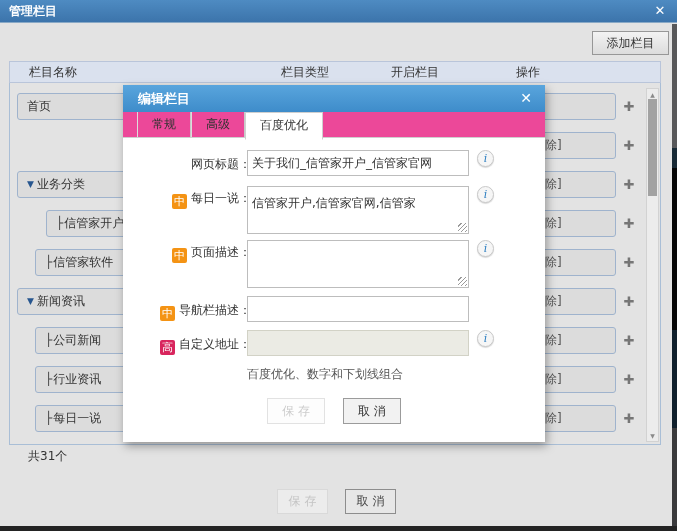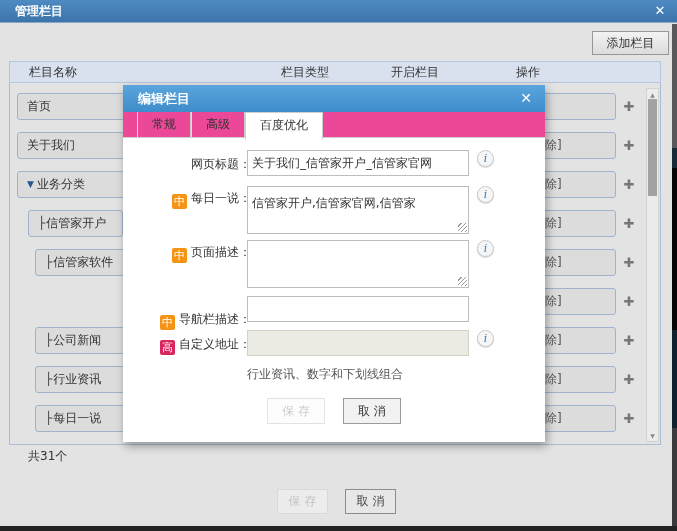--- a/index.html
+++ b/index.html
@@ -1,20 +1,20 @@
 <!DOCTYPE html>
 <html><head>
 <meta charset="utf-8">
 <style>
   html,body{margin:0;padding:0;}
   body{width:677px;height:531px;font-family:"DejaVu Sans","Liberation Sans",sans-serif;}
   .stage{position:relative;width:677px;height:531px;background:#e3e3e3;overflow:hidden;}
 
   
-  .titlebar{position:absolute;left:0;top:0;width:677px;height:23px;background:linear-gradient(#4e8bc2,#3c74ab);border-bottom:1px solid #89a9c6;box-sizing:border-box;color:#fff;font-size:12px;font-weight:bold;line-height:22px;padding-left:15px;}
+  .titlebar{position:absolute;left:0;top:0;width:677px;height:23px;background:linear-gradient(#4e8bc2,#3c74ab);border-bottom:1px solid #89a9c6;box-sizing:border-box;color:#fff;font-size:12px;font-weight:bold;line-height:22px;padding-left:9px;}
   .win-close{position:absolute;right:9px;top:0;width:16px;text-align:center;line-height:22px;font-size:13px;font-weight:bold;color:#fff;cursor:pointer;}
   .btn-add{position:absolute;left:592px;top:31px;width:77px;height:24px;background:linear-gradient(#f3f3f3,#dcdcdc);border:1px solid #979797;box-sizing:border-box;font-size:12px;color:#333;text-align:center;line-height:22px;cursor:pointer;}
 
   
   .tbl{position:absolute;left:9px;top:61px;width:652px;height:384px;border:1px solid #a9bed6;box-sizing:border-box;}
   .tbl-head{position:absolute;left:9px;top:61px;width:652px;height:22px;background:#dae1ee;border:1px solid #b9c5da;box-sizing:border-box;padding-left:29px;}
   .th{position:absolute;top:0;line-height:21px;font-size:12px;color:#333;white-space:nowrap;}
   .rowbox{position:absolute;height:27px;background:#dcdcdc;border:1px solid #9fb3cd;border-radius:3px;box-sizing:border-box;font-size:12px;color:#333;line-height:25px;padding-left:9px;white-space:nowrap;overflow:hidden;}
   .opbox{position:absolute;left:470px;width:146px;height:27px;background:#dcdcdc;border:1px solid #9fb3cd;border-radius:3px;box-sizing:border-box;font-size:12px;color:#555;line-height:25px;padding-left:74px;white-space:nowrap;overflow:hidden;}
   .tri{color:#27568f;font-size:9px;margin-right:3px;vertical-align:1px;}
@@ -81,24 +81,24 @@
 
   <div class="tbl"></div>
   <div class="tbl-head">
     <span class="th" style="left:19px;">栏目名称</span>
     <span class="th" style="left:271px;">栏目类型</span>
     <span class="th" style="left:381px;text-align:right;">开启栏目</span>
     <span class="th" style="left:506px;">操作</span>
   </div>
 
   <div class="rowbox" style="left:17px;top:93px;width:110px;"><span>首页</span></div>
-  <div class="rowbox" style="left:17px;top:132px;width:110px;"><span>关于我们</span></div>
   <div class="rowbox" style="left:17px;top:171px;width:110px;"><span class="tri">▼</span><span>业务分类</span></div>
-  <div class="rowbox" style="left:28px;top:210px;width:95px;"><span class="branch">├</span><span>信管家开户</span></div>
+  <div class="rowbox" style="left:46px;top:210px;width:95px;"><span class="branch">├</span><span>信管家开户</span></div>
   <div class="rowbox" style="left:35px;top:249px;width:95px;"><span class="branch">├</span><span>信管家软件</span></div>
+  <div class="rowbox" style="left:17px;top:288px;width:110px;"><span class="tri">▼</span><span>新闻资讯</span></div>
   <div class="rowbox" style="left:35px;top:327px;width:95px;"><span class="branch">├</span><span>公司新闻</span></div>
   <div class="rowbox" style="left:35px;top:366px;width:95px;"><span class="branch">├</span><span>行业资讯</span></div>
   <div class="rowbox" style="left:35px;top:405px;width:95px;"><span class="branch">├</span><span>每日一说</span></div>
 
   <div class="opbox" style="top:93px;"></div>
   <div class="opbox" style="top:132px;">除]</div>
   <div class="opbox" style="top:171px;">除]</div>
   <div class="opbox" style="top:210px;">除]</div>
   <div class="opbox" style="top:249px;">除]</div>
   <div class="opbox" style="top:288px;">除]</div>
@@ -146,28 +146,28 @@
     <div class="fl" style="top:105px;"><span class="badge mid">中</span><span>每日一说：</span></div>
     <textarea class="fta" style="top: 101px;">信管家开户,信管家官网,信管家</textarea>
     <div class="grip" style="left:335px;top:138px;"></div>
     <div class="info" style="top:101px;">i</div>
 
     <div class="fl" style="top:159px;"><span class="badge mid">中</span><span>页面描述：</span></div>
     <textarea class="fta" style="top: 155px;"></textarea>
     <div class="grip" style="left:335px;top:192px;"></div>
     <div class="info" style="top:155px;">i</div>
 
-    <div class="fl" style="top:217px;margin-top:9px;"><span class="badge mid">中</span><span>导航栏描述：</span></div>
+    <div class="fl" style="top:217px;"><span class="badge mid">中</span><span>导航栏描述：</span></div>
     <input class="fin" style="top: 211px;" value="">
 
     <div class="fl" style="top:251px;"><span class="badge high">高</span><span>自定义地址：</span></div>
     <input class="fin" style="top: 245px;" disabled="" value="">
     <div class="info" style="top:245px;">i</div>
 
-    <div class="helper">行业资讯、数字和下划线组合</div>
+    <div class="helper">百度优化、数字和下划线组合</div>
 
     <div class="mbtns">
       <div class="mbtn mbtn-save">保 存</div>
       <div class="mbtn mbtn-cancel">取 消</div>
     </div>
   </div>
 
 </div>
 
 </body></html>

